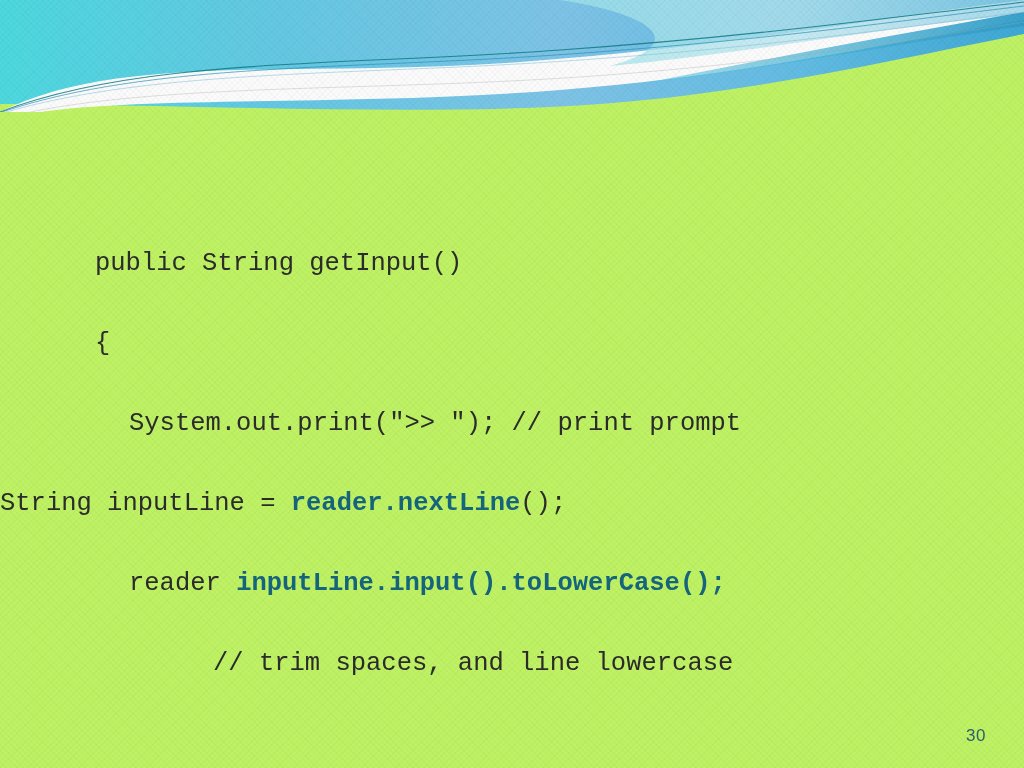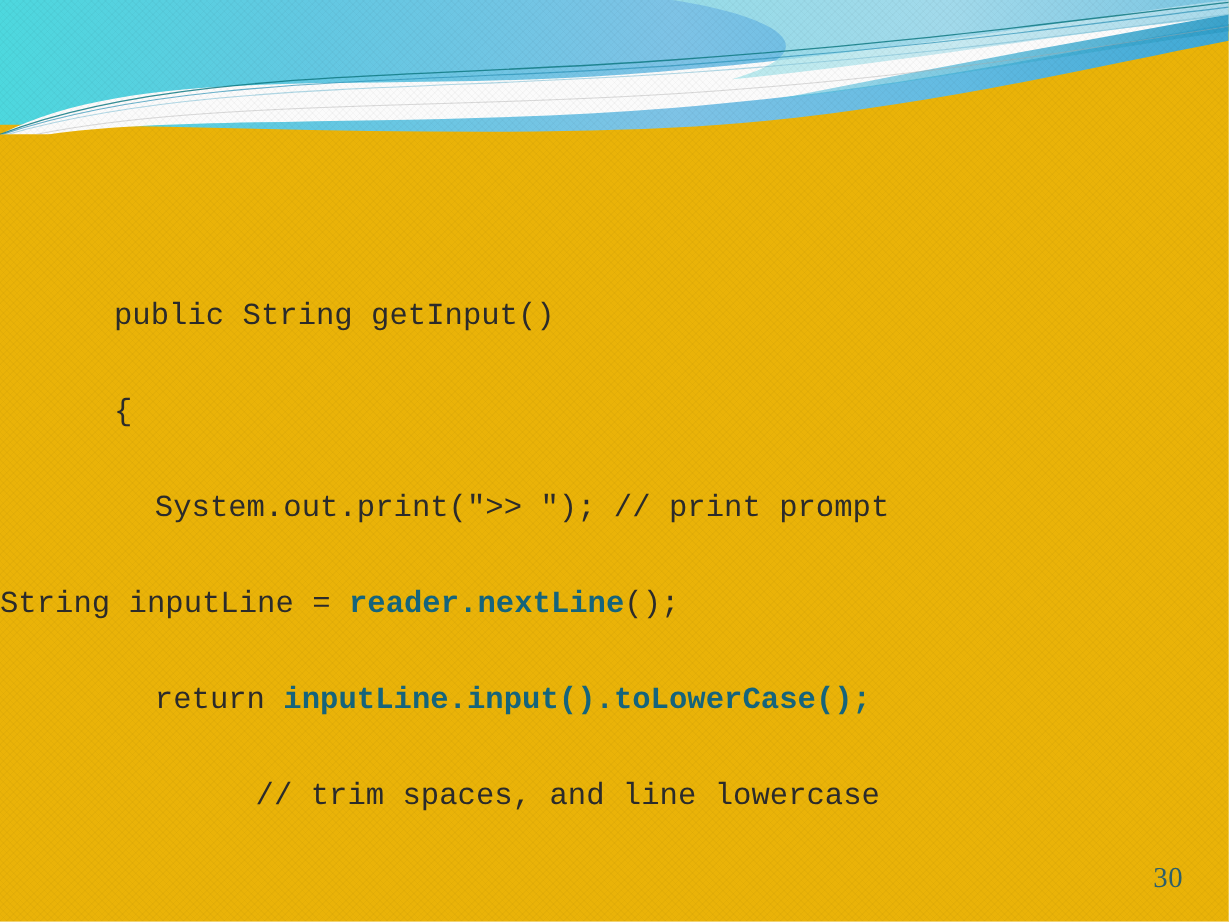--- a/index.html
+++ b/index.html
@@ -11,21 +11,21 @@
     width: 1024px;
     height: 768px;
     overflow: hidden;
     font-family: "Liberation Sans", sans-serif;
   }
 
   .slide {
     position: relative;
     width: 1024px;
     height: 768px;
-    background-color: #eab308;
+    background-color: #bef264;
     overflow: hidden;
   }
 
   
   .slide-texture {
     position: absolute;
     inset: 0;
     pointer-events: none;
     background-image:
       repeating-linear-gradient(45deg,  rgba(0,0,0,0.022) 0px, rgba(0,0,0,0.022) 1px, rgba(0,0,0,0) 1px, rgba(0,0,0,0) 4px),
@@ -72,22 +72,22 @@
     color: #15647C;
     font-weight: bold;
   }
 
   
   .page-number {
     position: absolute;
     right: 38px;
     bottom: 22px;
     z-index: 6;
-    font-family: Liberation Serif, serif;
-    font-size: 24px;
+    font-family: Liberation Sans, sans-serif;
+    font-size: 17px;
     color: #2e5f6b;
     letter-spacing: 0.5px;
     margin-left: 41px;
   }
 </style>
 </head>
 <body>
 
 <div class="slide">
 
@@ -124,21 +124,21 @@
       <path d="M2,112 C150,62 350,70 570,54 C770,40 905,20 1024,6" fill="none" stroke="#2b93b8" stroke-width="1" opacity="0.7"></path>
       <path d="M6,112 C160,68 360,76 580,60 C780,46 910,26 1024,12" fill="none" stroke="#7fbfd6" stroke-width="0.9" opacity="0.6"></path>
       <path d="M30,112 C180,82 400,92 620,74 C800,60 920,38 1024,22" fill="none" stroke="#a9a9a9" stroke-width="0.8" opacity="0.45"></path>
     </svg>
   </div>
 
   <pre class="code-block" id="code-block"><span class="code-line" style="padding-left: 95px;"><span class="tok-plain">public String getInput()</span></span>
 <span class="code-line" style="padding-left: 95px;"><span class="tok-plain">{</span></span>
 <span class="code-line" style="padding-left: 129px;"><span class="tok-plain">System.out.print("&gt;&gt; "); // print prompt</span></span>
 <span class="code-line" style=""><span class="tok-plain">String inputLine = </span><span class="tok-hl">reader.nextLine</span><span class="tok-plain">();</span></span>
-<span class="code-line" style="padding-left: 129px;"><span class="tok-plain">return </span><span class="tok-hl">inputLine.input().toLowerCase();</span></span>
+<span class="code-line" style="padding-left: 129px;"><span class="tok-plain">reader </span><span class="tok-hl">inputLine.input().toLowerCase();</span></span>
 <span class="code-line" style="padding-left: 213px;"><span class="tok-plain">// trim spaces, and line lowercase</span></span>
 
 
 
 </pre>
 
   <div class="page-number">30</div>
 
   <div class="slide-texture"></div>
 

